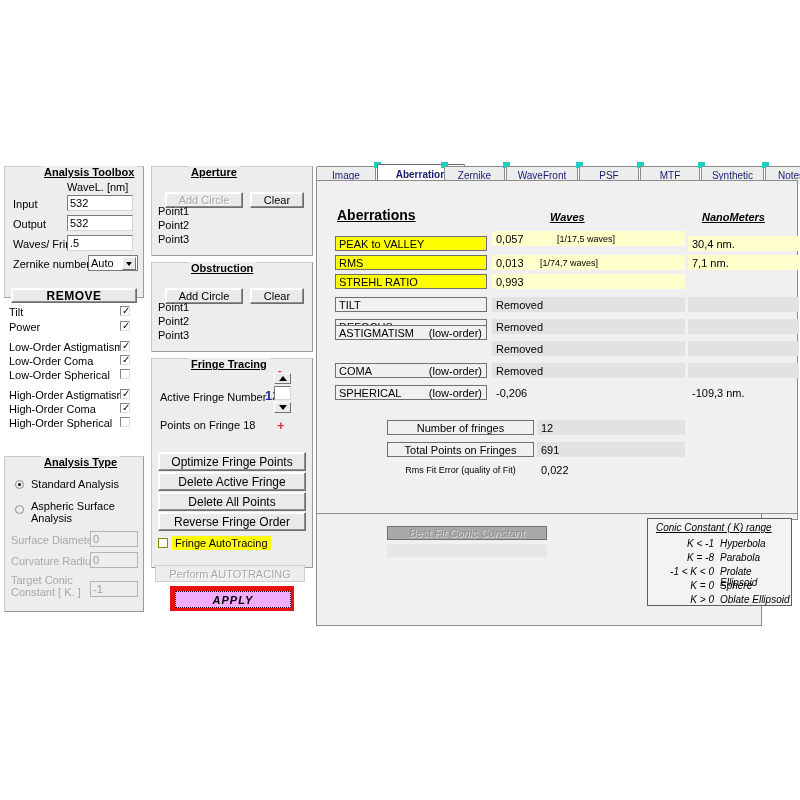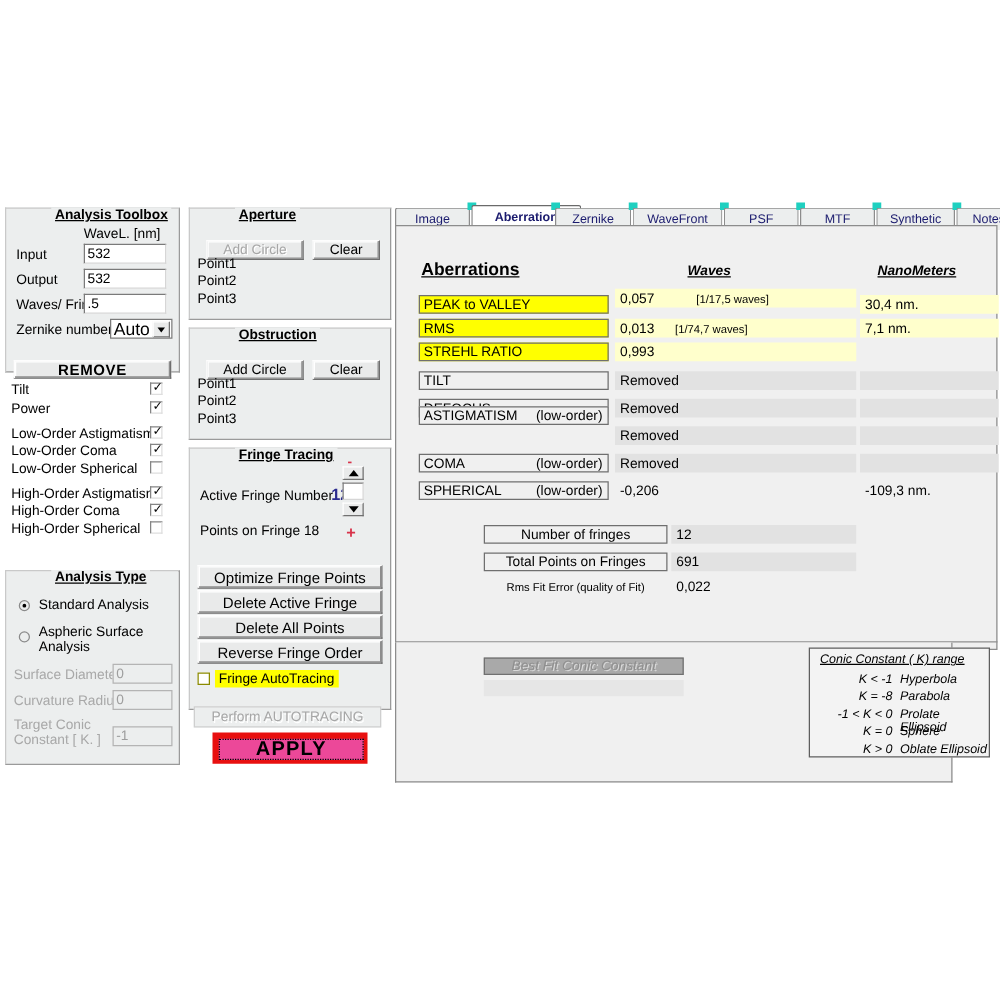--- a/index.html
+++ b/index.html
@@ -53,21 +53,21 @@
   #g-analysis{left:4px;top:298px;width:138px;height:154px;}
   #g-aperture{left:151px;top:8px;width:160px;height:88px;}
   #g-obstruct{left:151px;top:104px;width:160px;height:88px;}
   #g-fringe{left:151px;top:200px;width:160px;height:208px;}
   #g-auto{left:151px;top:375px;width:160px;height:46px;}
 
   .removebtn{color:#000000;font-weight:bold;font-size:12px;letter-spacing:.5px;}
 
   .sel{
     position:absolute;background:#fff;border:1px solid #7a7a7a;
-    font-size:14px;box-sizing:border-box;padding:1px 2px;line-height:13px;
+    font-size:11px;box-sizing:border-box;padding:1px 2px;line-height:13px;
   }
   .sel .arrowbox{
     position:absolute;right:1px;top:1px;width:14px;height:13px;background:#e9eaea;
     border:1px solid #717171;border-top-color:#ffffff;border-left-color:#ffffff;
     box-sizing:border-box;display:flex;align-items:center;justify-content:center;
   }
   .caret{width:0;height:0;border-left:3px solid transparent;border-right:3px solid transparent;border-top:4px solid #000;}
 
   .spinwrap{position:absolute;}
   .spinbtn{
@@ -76,23 +76,23 @@
     box-sizing:border-box;display:flex;align-items:center;justify-content:center;
   }
   .tri-up{width:0;height:0;border-left:4px solid transparent;border-right:4px solid transparent;border-bottom:5px solid #000;}
   .tri-dn{width:0;height:0;border-left:4px solid transparent;border-right:4px solid transparent;border-top:5px solid #000;}
   .redsym{position:absolute;color:#d8334a;font-weight:bold;font-size:11px;line-height:9px;}
   .bignum{position:absolute;font-size:13px;font-weight:bold;color:#2b2b8f;}
 
   .hl-yellow{background:#ffff00;}
   .applywrap{position:absolute;left:170px;top:428px;width:124px;height:25px;background:#e81010;}
   .applybtn{
-    position:absolute;left:5px;top:5px;width:114px;height:15px;background:#ec4899;
+    position:absolute;left:5px;top:5px;width:114px;height:15px;background:#f0abfc;
     border:1px dotted #000;display:flex;align-items:center;justify-content:center;
-    font-size:16px;font-weight:bold;letter-spacing:1px;
+    font-size:11px;font-weight:bold;letter-spacing:1px;font-style:italic;
   }
 
   
   .tabstrip{position:absolute;left:316px;top:4px;width:482px;height:22px;}
   .tab{
     position:absolute;top:4px;height:18px;background:#eceeee;
     border:1px solid #8c8c8c;border-bottom:none;box-sizing:border-box;
     display:flex;align-items:center;justify-content:center;
     font-size:10px;color:#1b1b6e;border-radius:2px 2px 0 0;
   }

